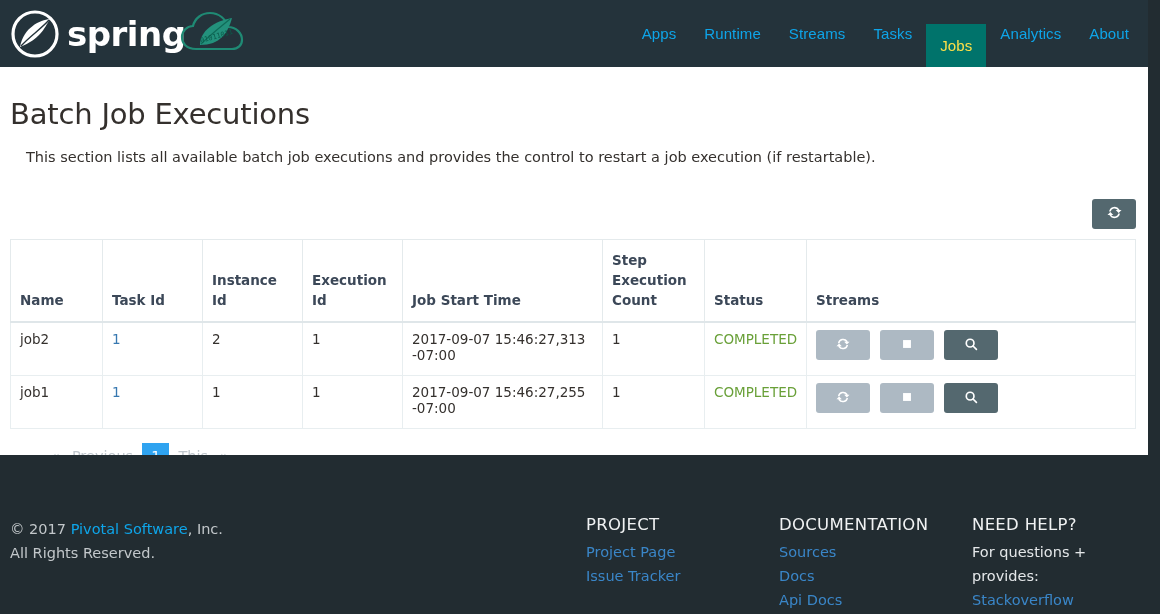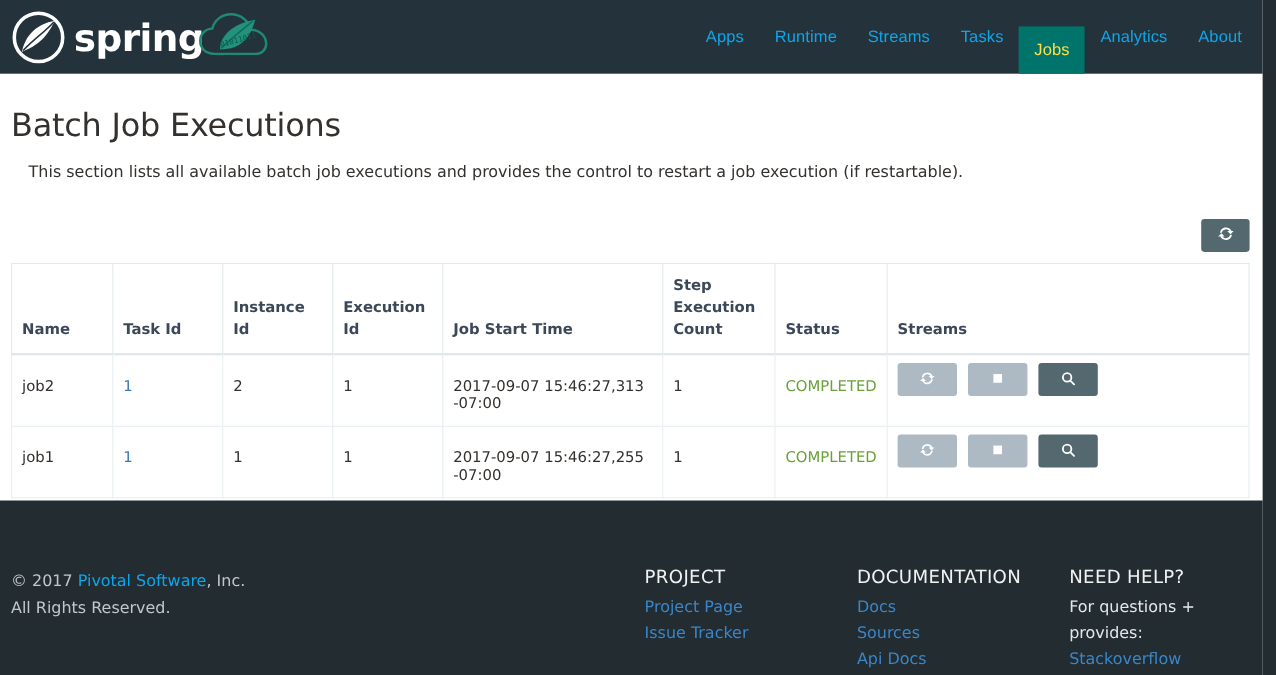--- a/index.html
+++ b/index.html
@@ -60,21 +60,21 @@
   thead th {
     border:1px solid #e4eaec; border-bottom:2px solid #dfe6e9;
     vertical-align:bottom; text-align:left;
     padding:10px 8px 11px 9px;
     font-size:13.5px; color:#3c4858; font-weight:bold;
     height:83px; line-height:1.45;
     font-family:"DejaVu Sans", sans-serif;
   }
   tbody td {
     border:1px solid #e8eef0;
-    padding:20px 8px 12px 9px;
+    padding:8px 8px 12px 9px;
     font-size:13.5px; color:#34302d;
     height:49px; vertical-align:top;
   }
   td.link-cell a { color:#3778b0; text-decoration:none; }
   td.status-cell { color:#69a038; font-size:13.5px; }
   td.actions-cell { padding:7px 8px 7px 9px; }
   .act-row { display:flex; gap:10px; }
   .btn-act { width:54px; height:30px; border-radius:3px; }
   .btn-act.disabled { background:#adb9c3; cursor:default; }
   .btn-act.view { background:#54686f; }
@@ -304,22 +304,22 @@
     </div>
 
     <div class="foot-col project">
       <div class="foot-h">PROJECT</div>
       <a class="foot-link" href="#">Project Page</a>
       <a class="foot-link" href="#">Issue Tracker</a>
     </div>
 
     <div class="foot-col docs">
       <div class="foot-h">DOCUMENTATION</div>
+      <a class="foot-link" href="#">Sources</a>
       <a class="foot-link" href="#">Docs</a>
-      <a class="foot-link" href="#">Sources</a>
       <a class="foot-link" href="#">Api Docs</a>
     </div>
 
     <div class="foot-col help">
       <div class="foot-h">NEED HELP?</div>
       <div class="foot-text">For questions + provides:</div>
       <a class="foot-link" href="#">Stackoverflow</a>
     </div>
   </div>
 

